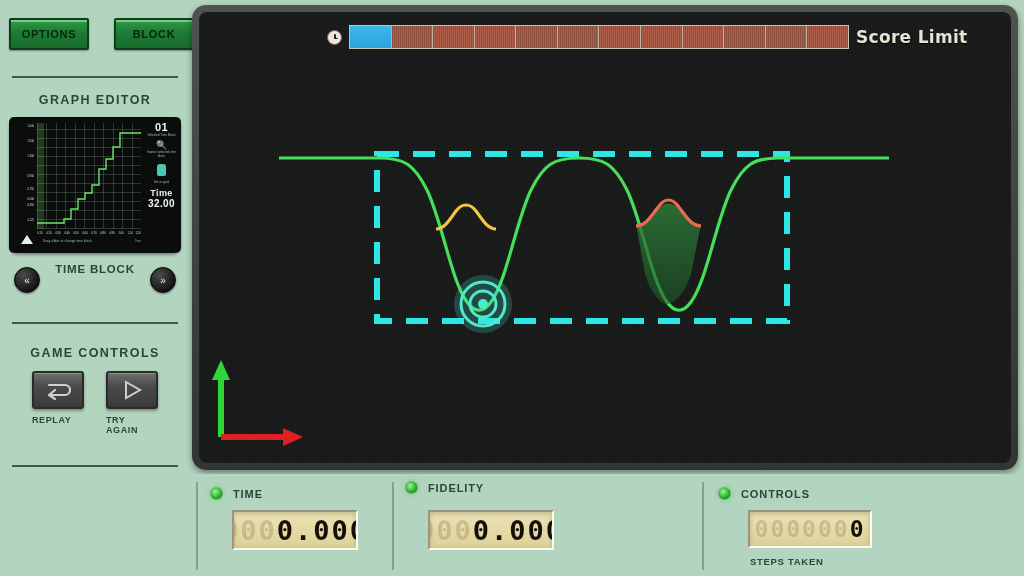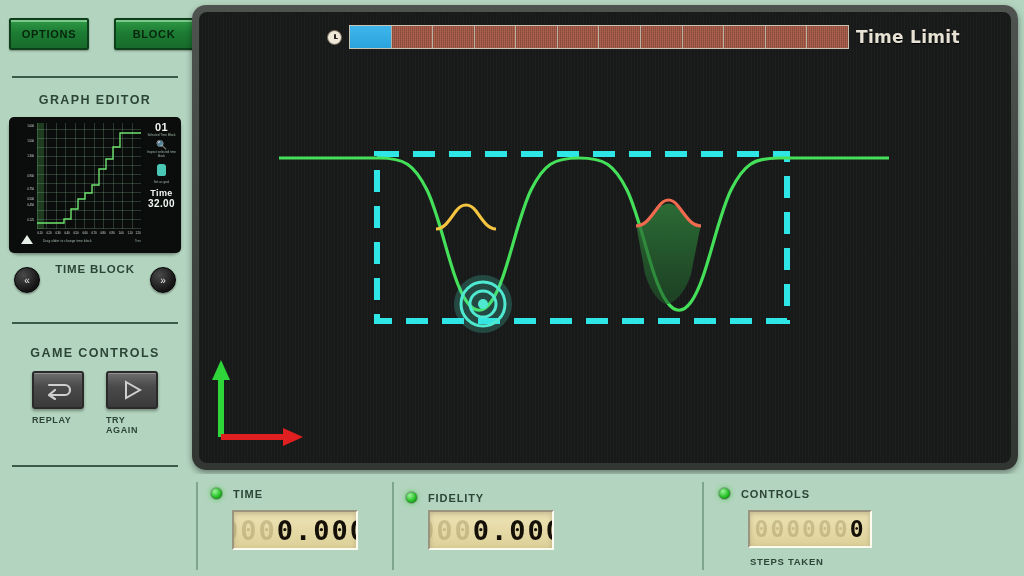--- a/index.html
+++ b/index.html
@@ -408,21 +408,21 @@
             <div class="tl-seg empty"></div>
             <div class="tl-seg empty"></div>
             <div class="tl-seg empty"></div>
             <div class="tl-seg empty"></div>
             <div class="tl-seg empty"></div>
             <div class="tl-seg empty"></div>
             <div class="tl-seg empty"></div>
             <div class="tl-seg empty"></div>
             <div class="tl-seg empty"></div>
           </div>
-        <div id="tlLabel">Time Limit</div>
+        <div id="tlLabel">Score Limit</div>
       </div>
 
       <svg width="812" height="451" viewBox="0 0 812 451" style="position:absolute;left:0;top:0">
         <defs>
           <linearGradient id="fillGrn" x1="0" y1="0" x2="0" y2="1">
             <stop offset="0%" stop-color="#2f7a3a" stop-opacity=".85"></stop>
             <stop offset="100%" stop-color="#1f5a2a" stop-opacity=".6"></stop>
           </linearGradient>
         </defs>
 
@@ -477,21 +477,21 @@
     <div class="bp-head" style="left:210px; top:13px">
       <div class="led"></div>
       <div class="panel-label">TIME</div>
     </div>
     <div class="lcd" style="left:232px; top:36px; width:126px; height:40px">
       <span class="seg">
         <span class="off">000</span><span class="on">0.000</span>
       </span>
     </div>
 
-    <div class="bp-head" style="left:405px; top:17px">
+    <div class="bp-head" style="left:405px; top:7px">
       <div class="led"></div>
       <div class="panel-label">FIDELITY</div>
     </div>
     <div class="lcd" style="left:428px; top:36px; width:126px; height:40px">
       <span class="seg">
         <span class="off">000</span><span class="on">0.000</span>
       </span>
     </div>
 
     <div class="bp-head" style="left:718px; top:13px">

